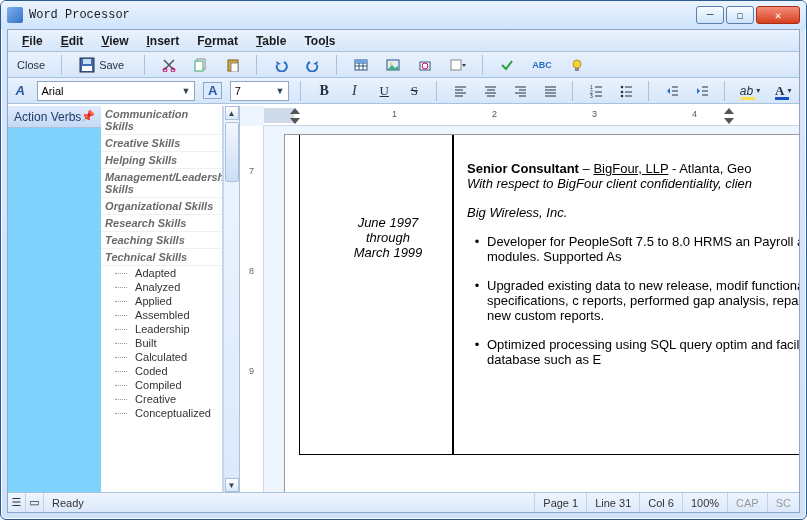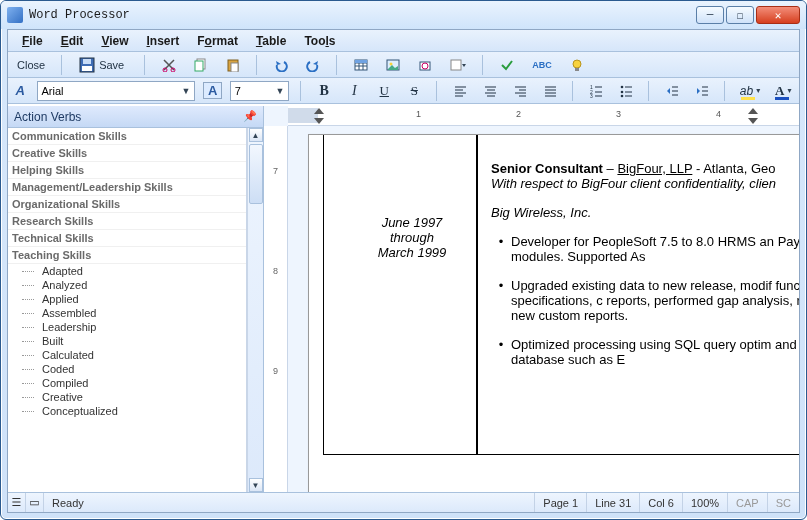--- a/index.html
+++ b/index.html
@@ -18,26 +18,26 @@
 .toolbar { height:26px; background:linear-gradient(#e9f2fd,#d6e6fa); border-bottom:1px solid #a9c1dd; display:flex; align-items:center; padding:0 4px; gap:8px; }
 .tb-btn { padding:2px 4px; display:flex; align-items:center; justify-content:center; min-width:22px; height:22px; border:1px solid transparent; border-radius:2px; font-size:12px; color:#234; }
 .tb-sep { width:2px; height:20px; border-left:1px solid #a9c1dd; margin:0 3px; }
 .tbtext { font-size:11px; padding:0 4px; }
 .combo { height:20px; background:#fff; border:1px solid #8fa7c4; display:flex; align-items:center; font-size:11px; padding:0 4px; }
 .combo .arrow { margin-left:auto; font-size:9px; color:#345; }
 .fontcombo { width:190px; }
 .sizecombo { width:70px; }
 .Aicon { width:20px; display:flex; align-items:center; justify-content:center; font-size:13px; font-weight:bold; color:#2b5aa0; font-style:italic; }
 .workarea { position:absolute; top:76px; left:0; right:0; bottom:20px; display:flex; background:#e9f2fd; }
-.sidepanel { width:256px; border-right:1px solid #a9c1dd; background:#c2410c; display:flex; flex-direction:column; }
+.sidepanel { width:232px; border-right:1px solid #a9c1dd; background:#7dd3fc; display:flex; flex-direction:row; }
 .side-header { height:22px; background:linear-gradient(#dfeafd,#c5d9f5); border-bottom:1px solid #a9c1dd; display:flex; align-items:center; padding:0 6px; font-size:12px; color:#1f3b64; }
 .pin-icon { margin-left:auto; font-size:11px; color:#345; }
 .side-body { flex:1; display:flex; overflow:hidden; }
 .side-list { flex:1; overflow:hidden; background:#fff; border-right:1px solid #c9d6e8; }
-.side-list .cat { padding:2px 4px; font-size:11px; color:#6a6a6a; font-weight:bold; border-bottom:1px solid #f0f0f0;}
+.side-list .cat { padding:2px 4px; font-size:11px; color:#6a6a6a; font-weight:bold; border-bottom:1px solid #f0f0f0;font-style:italic;}
 .side-list .leaf { padding:1px 4px 1px 34px; font-size:11px; color:#333; position:relative; }
 .side-list .leaf::before { content:""; position:absolute; left:14px; top:50%; width:12px; border-top:1px dotted #999; }
 .side-scroll { width:16px; background:linear-gradient(#eef5fe,#dce9fb); border-left:1px solid #c9d6e8; display:flex; flex-direction:column; align-items:center;}
 .side-scroll .sbtn { width:14px; height:14px; background:linear-gradient(#fefefe,#dbe6f6); border:1px solid #a9c1dd; font-size:8px; display:flex; align-items:center; justify-content:center; color:#345;}
 .side-scroll .thumb { width:14px; height:60px; background:linear-gradient(#f2f7fe,#cddef5); border:1px solid #a9c1dd; margin-top:2px; border-radius:2px;}
 .docarea { flex:1; position:relative; background:#eef5fe; overflow:hidden; }
 .vruler { position:absolute; left:0; top:20px; bottom:0; width:24px; background:#fff; border-right:1px solid #c9d6e8; font-size:9px; color:#666; }
 .vruler .tick { position:absolute; left:0; right:0; text-align:center; }
 .hruler { position:absolute; left:24px; right:0; top:0; height:20px; background:#fff; border-bottom:1px solid #c9d6e8; }
 .hruler .shade { position:absolute; top:2px; bottom:2px; background:#d0dbea; }
@@ -291,22 +291,22 @@
           <span class="pin-icon">📌</span>
         </div>
         <div class="side-body">
           <div class="side-list">
             <div class="cat">Communication Skills</div>
             <div class="cat">Creative Skills</div>
             <div class="cat">Helping Skills</div>
             <div class="cat">Management/Leadership Skills</div>
             <div class="cat">Organizational Skills</div>
             <div class="cat">Research Skills</div>
+            <div class="cat">Teaching Skills</div>
             <div class="cat">Technical Skills</div>
-            <div class="cat">Teaching Skills</div>
             <div class="leaf">Adapted</div>
             <div class="leaf">Analyzed</div>
             <div class="leaf">Applied</div>
             <div class="leaf">Assembled</div>
             <div class="leaf">Leadership</div>
             <div class="leaf">Built</div>
             <div class="leaf">Calculated</div>
             <div class="leaf">Coded</div>
             <div class="leaf">Compiled</div>
             <div class="leaf">Creative</div>

